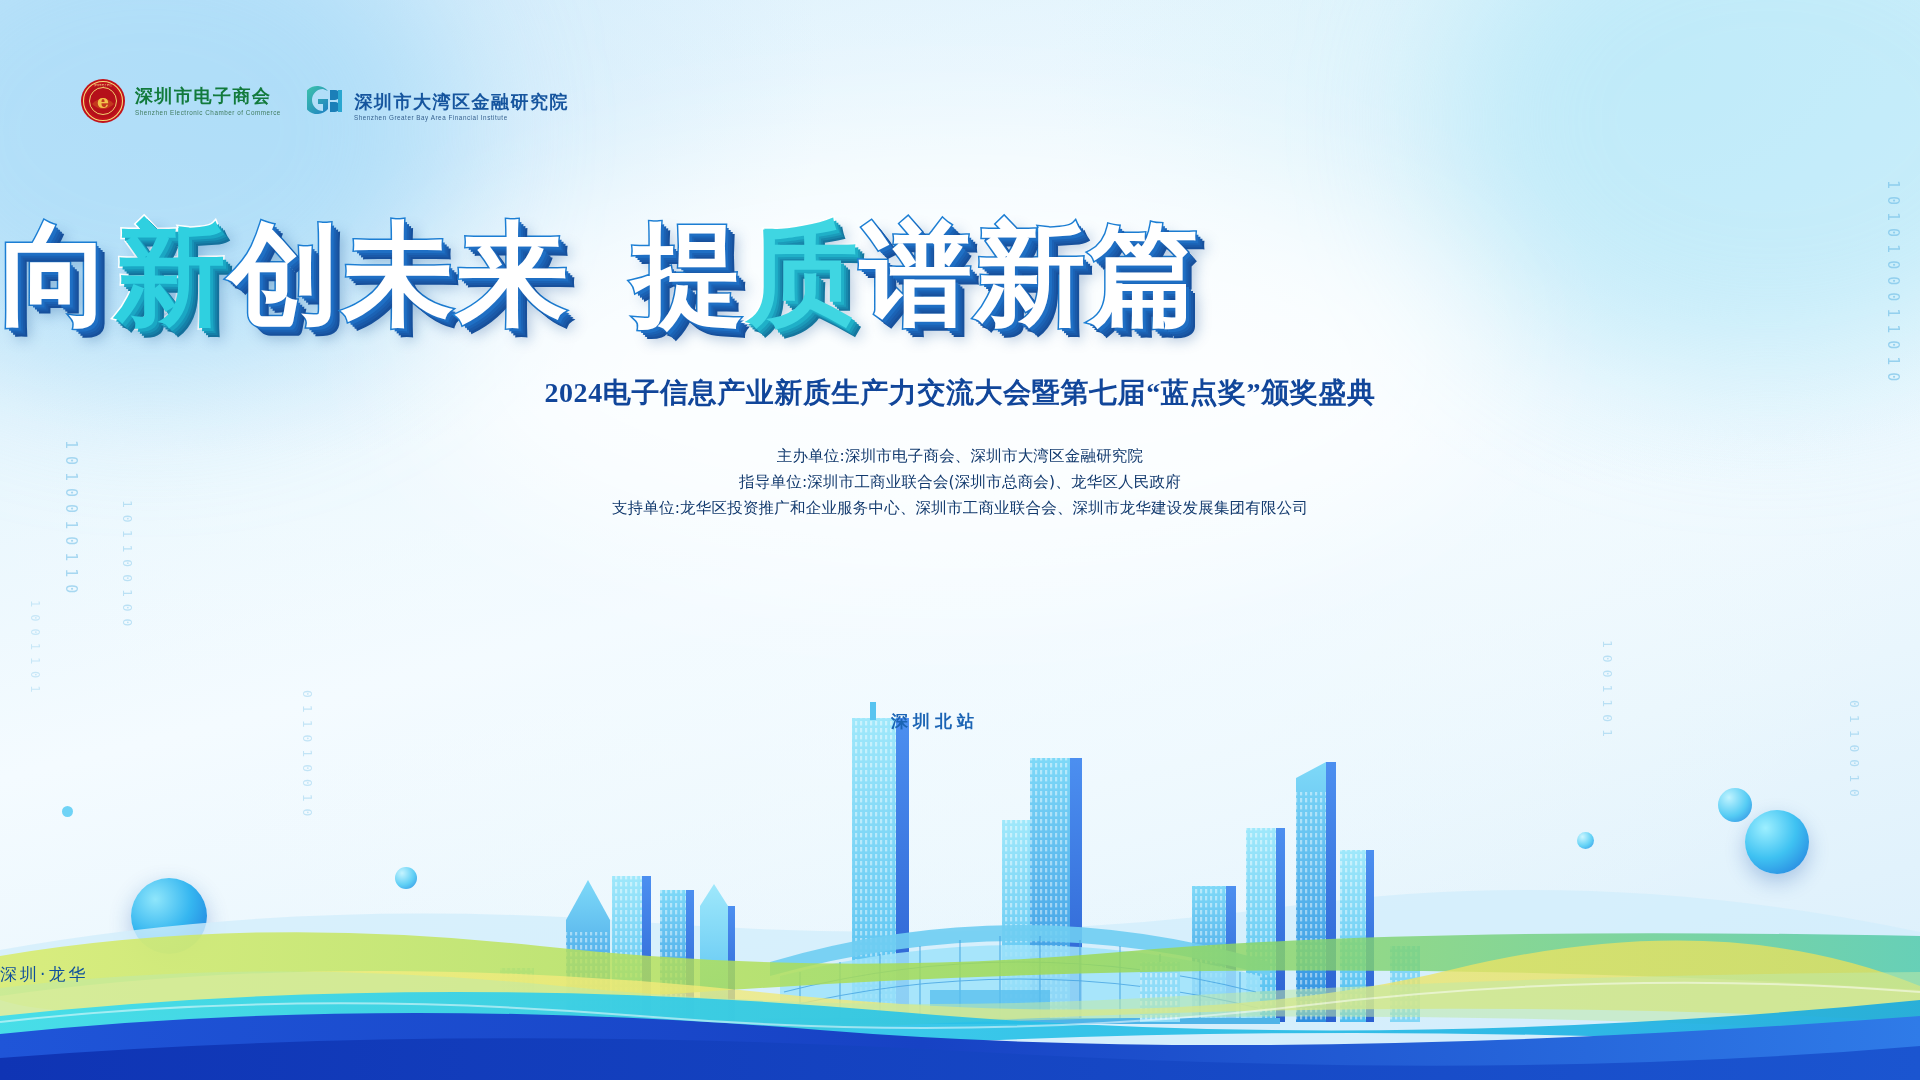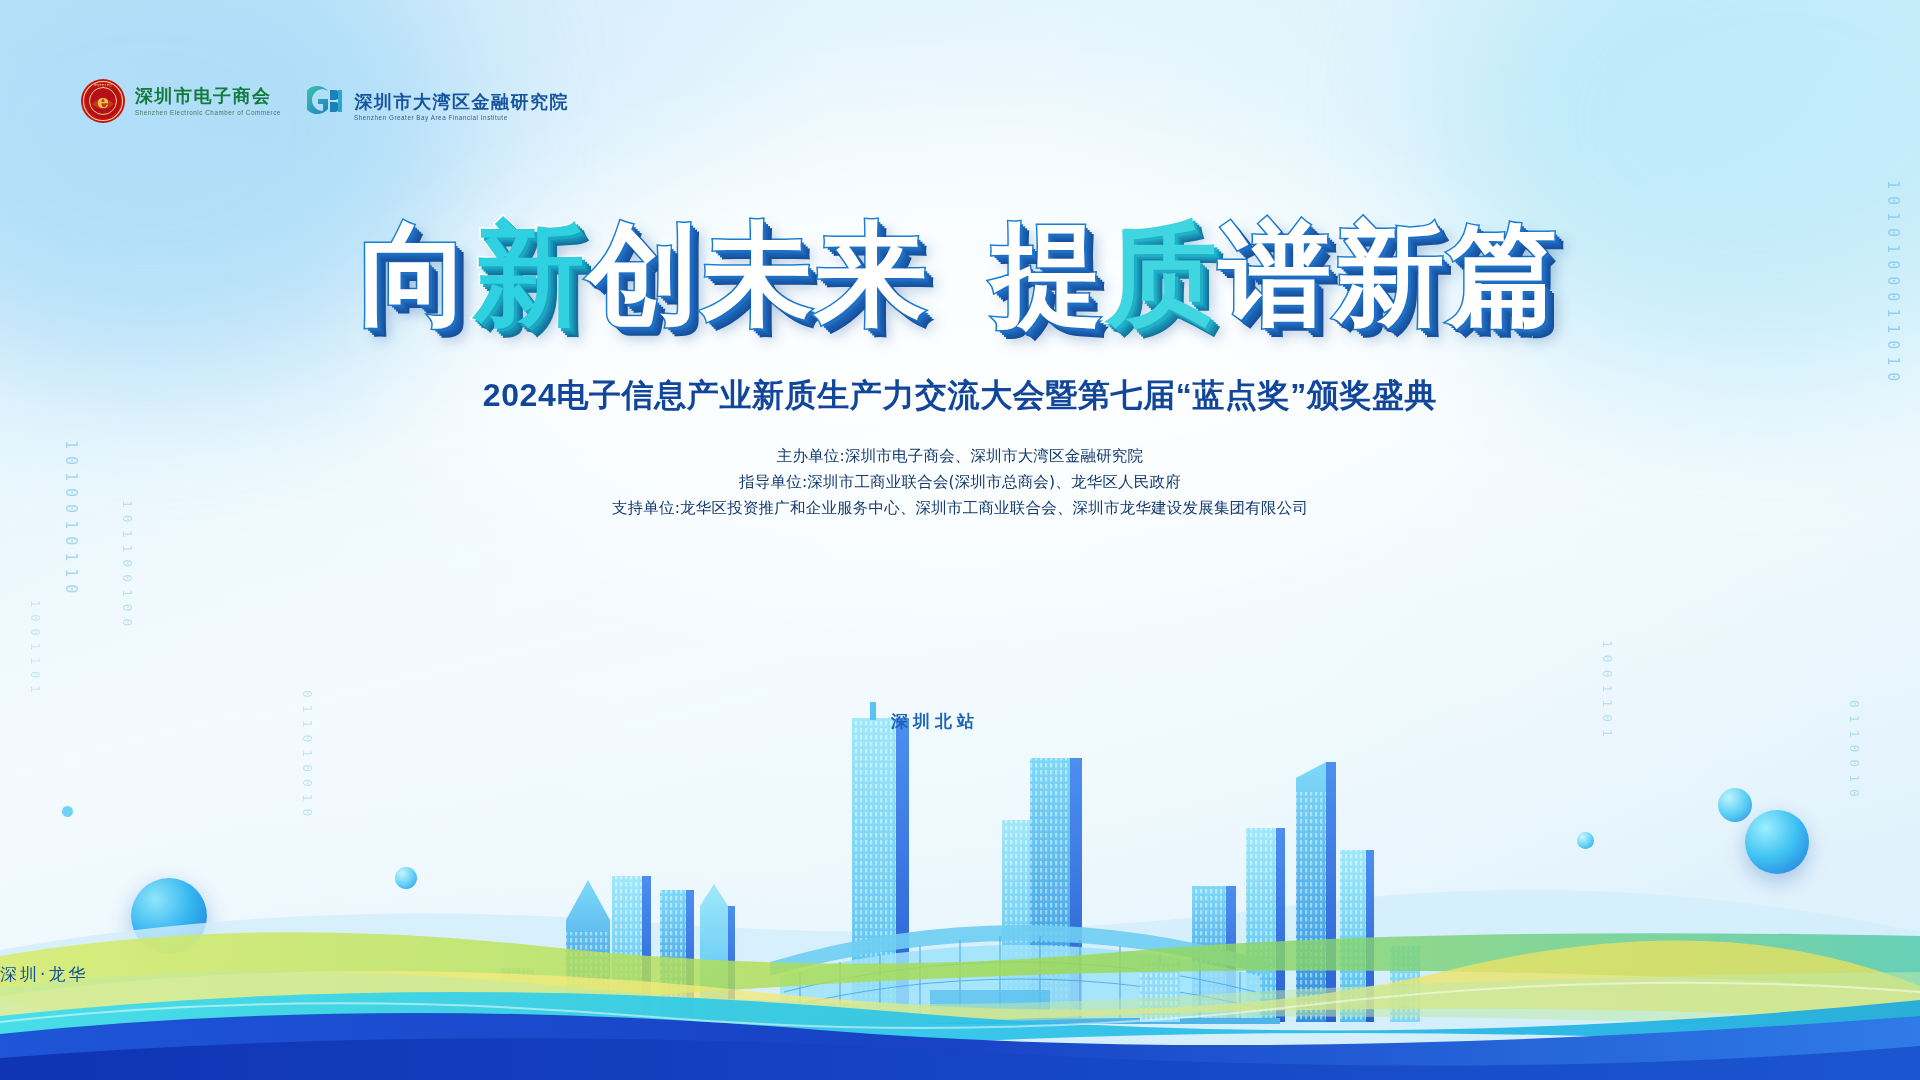--- a/index.html
+++ b/index.html
@@ -53,21 +53,21 @@
   .logo-en {
     font-size:6.5px; letter-spacing:.55px; color:#3f7b5e;
     white-space:nowrap; margin-top:2px; transform:scaleX(.97); transform-origin:left;
   }
   .logo-en.blue { color:#36618f; }
   .gbi-mark { width:38px; height:32px; flex:none; }
 
   
   #headline {
     position:absolute; left:0; right:0; top:218px;
-    text-align:center; white-space:nowrap;
+    white-space:nowrap;
     font-family:"DejaVu Sans","Liberation Sans",sans-serif;
     font-weight:bold;
     font-size:112px;
     letter-spacing:2px;
     line-height:1;
   }
   #headline .ch {
     display:inline-block;
     color:#ffffff;
     -webkit-text-stroke:3px #1d7fd4;
@@ -98,22 +98,22 @@
        7px 7px 0 #1888ac,
        9px 9px 0 #15769e,
       11px 11px 14px rgba(16,70,140,.32);
   }
   #headline .gap { display:inline-block; width:62px; }
 
   
   #subtitle {
     position:absolute; left:0; right:0; top:374px;
     text-align:center; white-space:nowrap;
-    font-family:Liberation Sans, sans-serif;
-    font-weight:bold; font-size:32px; letter-spacing:.6px;
+    font-family:Liberation Serif, serif;
+    font-weight:bold; font-size:28px; letter-spacing:.6px;
     color:#11469a;
     text-shadow:0 1px 2px rgba(255,255,255,.92);
   }
 
   
   #org-block {
     position:absolute; left:0; right:0; top:443px;
     text-align:center;
   }
   .org-line {

